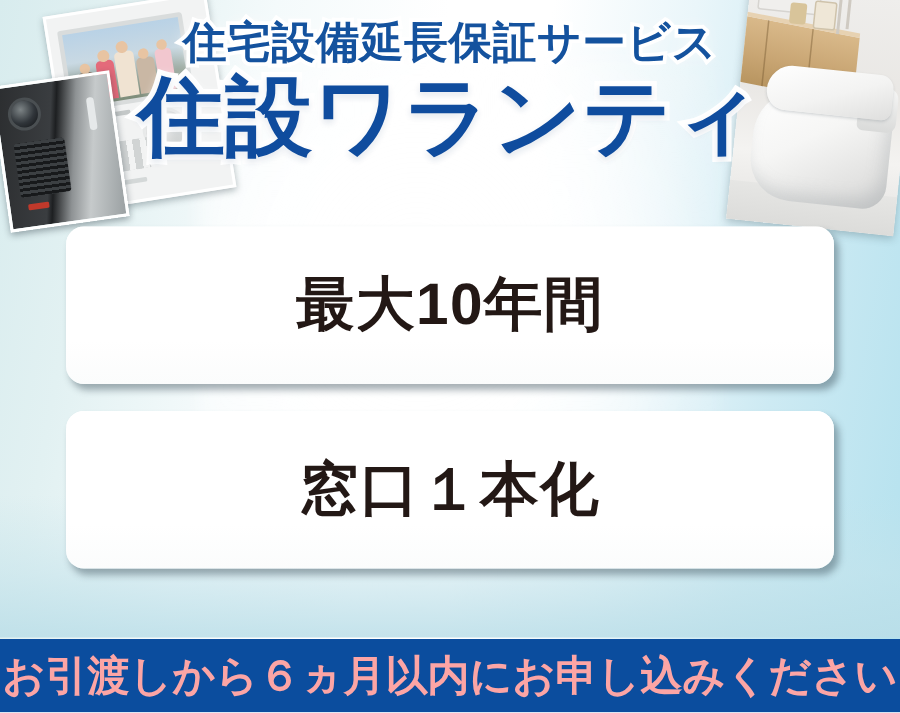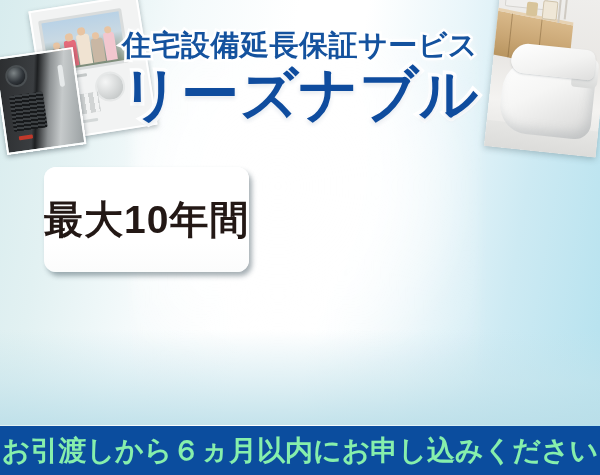--- a/index.html
+++ b/index.html
@@ -248,21 +248,20 @@
     background: linear-gradient(180deg,#e6e6e4 0%,#dcdcda 100%);
   }
 
   
   .headline-wrap {
     position: absolute;
     left: 0; right: 0;
     top: 14px;
     text-align: center;
     pointer-events: none;
-    margin-top: 16px;
   }
   .subtitle {
     font-size: 29px;
     font-weight: 700;
     letter-spacing: 0.5px;
     color: #14529e;
     -webkit-text-stroke: 5px #ffffff;
     paint-order: stroke fill;
     text-shadow:
       0 0 6px rgba(255,255,255,0.95),
@@ -282,24 +281,24 @@
       0 0 8px rgba(255,255,255,0.95),
       0 2px 4px rgba(20,60,110,0.18);
     line-height: 1.02;
     white-space: nowrap;
   }
 
   
   .features {
     position: absolute;
     left: 44px;
-    top: 167px;
+    top: 151px;
     width: 512px;
     display: grid;
-    grid-template-columns: 1fr 1fr 1fr;
+    grid-template-columns: 1fr;
     grid-template-rows: 105px 105px;
     column-gap: 28px;
     row-gap: 18px;
   }
   .feature-card {
     background: linear-gradient(180deg,#ffffff 0%,#ffffff 72%,#fbfcfc 100%);
     border-radius: 12px;
     box-shadow:
       3px 4px 5px rgba(60,80,90,0.45),
       0 1px 0 rgba(255,255,255,0.9) inset;
@@ -321,21 +320,21 @@
     position: absolute;
     left: 0; right: 0;
     bottom: 0;
     height: 49px;
     background: #0b4d9e;
     display: flex;
     align-items: center;
     justify-content: center;
   }
   .banner-text {
-    color: #86efac;
+    color: #fca5a5;
     font-size: 28px;
     font-weight: 700;
     letter-spacing: 0px;
     white-space: nowrap;
     line-height: 1;
   }
 </style>
 </head>
 <body>
 
@@ -386,26 +385,29 @@
     <div class="toilet-rod toilet-rod2"></div>
     <div class="toilet-floor"></div>
     <div class="toilet-body">
       <div class="toilet-tank"></div>
       <div class="toilet-lid"></div>
     </div>
   </div>
 
   <div class="headline-wrap">
     <div class="subtitle">住宅設備延長保証サービス</div>
-    <div class="maintitle">リーズナブル</div>
+    <div class="maintitle">住設ワランティ</div>
   </div>
 
   <div class="features">
     <div class="feature-card">
       <span class="feature-label">最大10年間</span>
     </div>
+    <div class="feature-card">
+      <span class="feature-label">窓口１本化</span>
+    </div>
   </div>
 
   <div class="banner">
     <span class="banner-text">お引渡しから６ヵ月以内にお申し込みください</span>
   </div>
 
 </div>
 
 </body></html>

